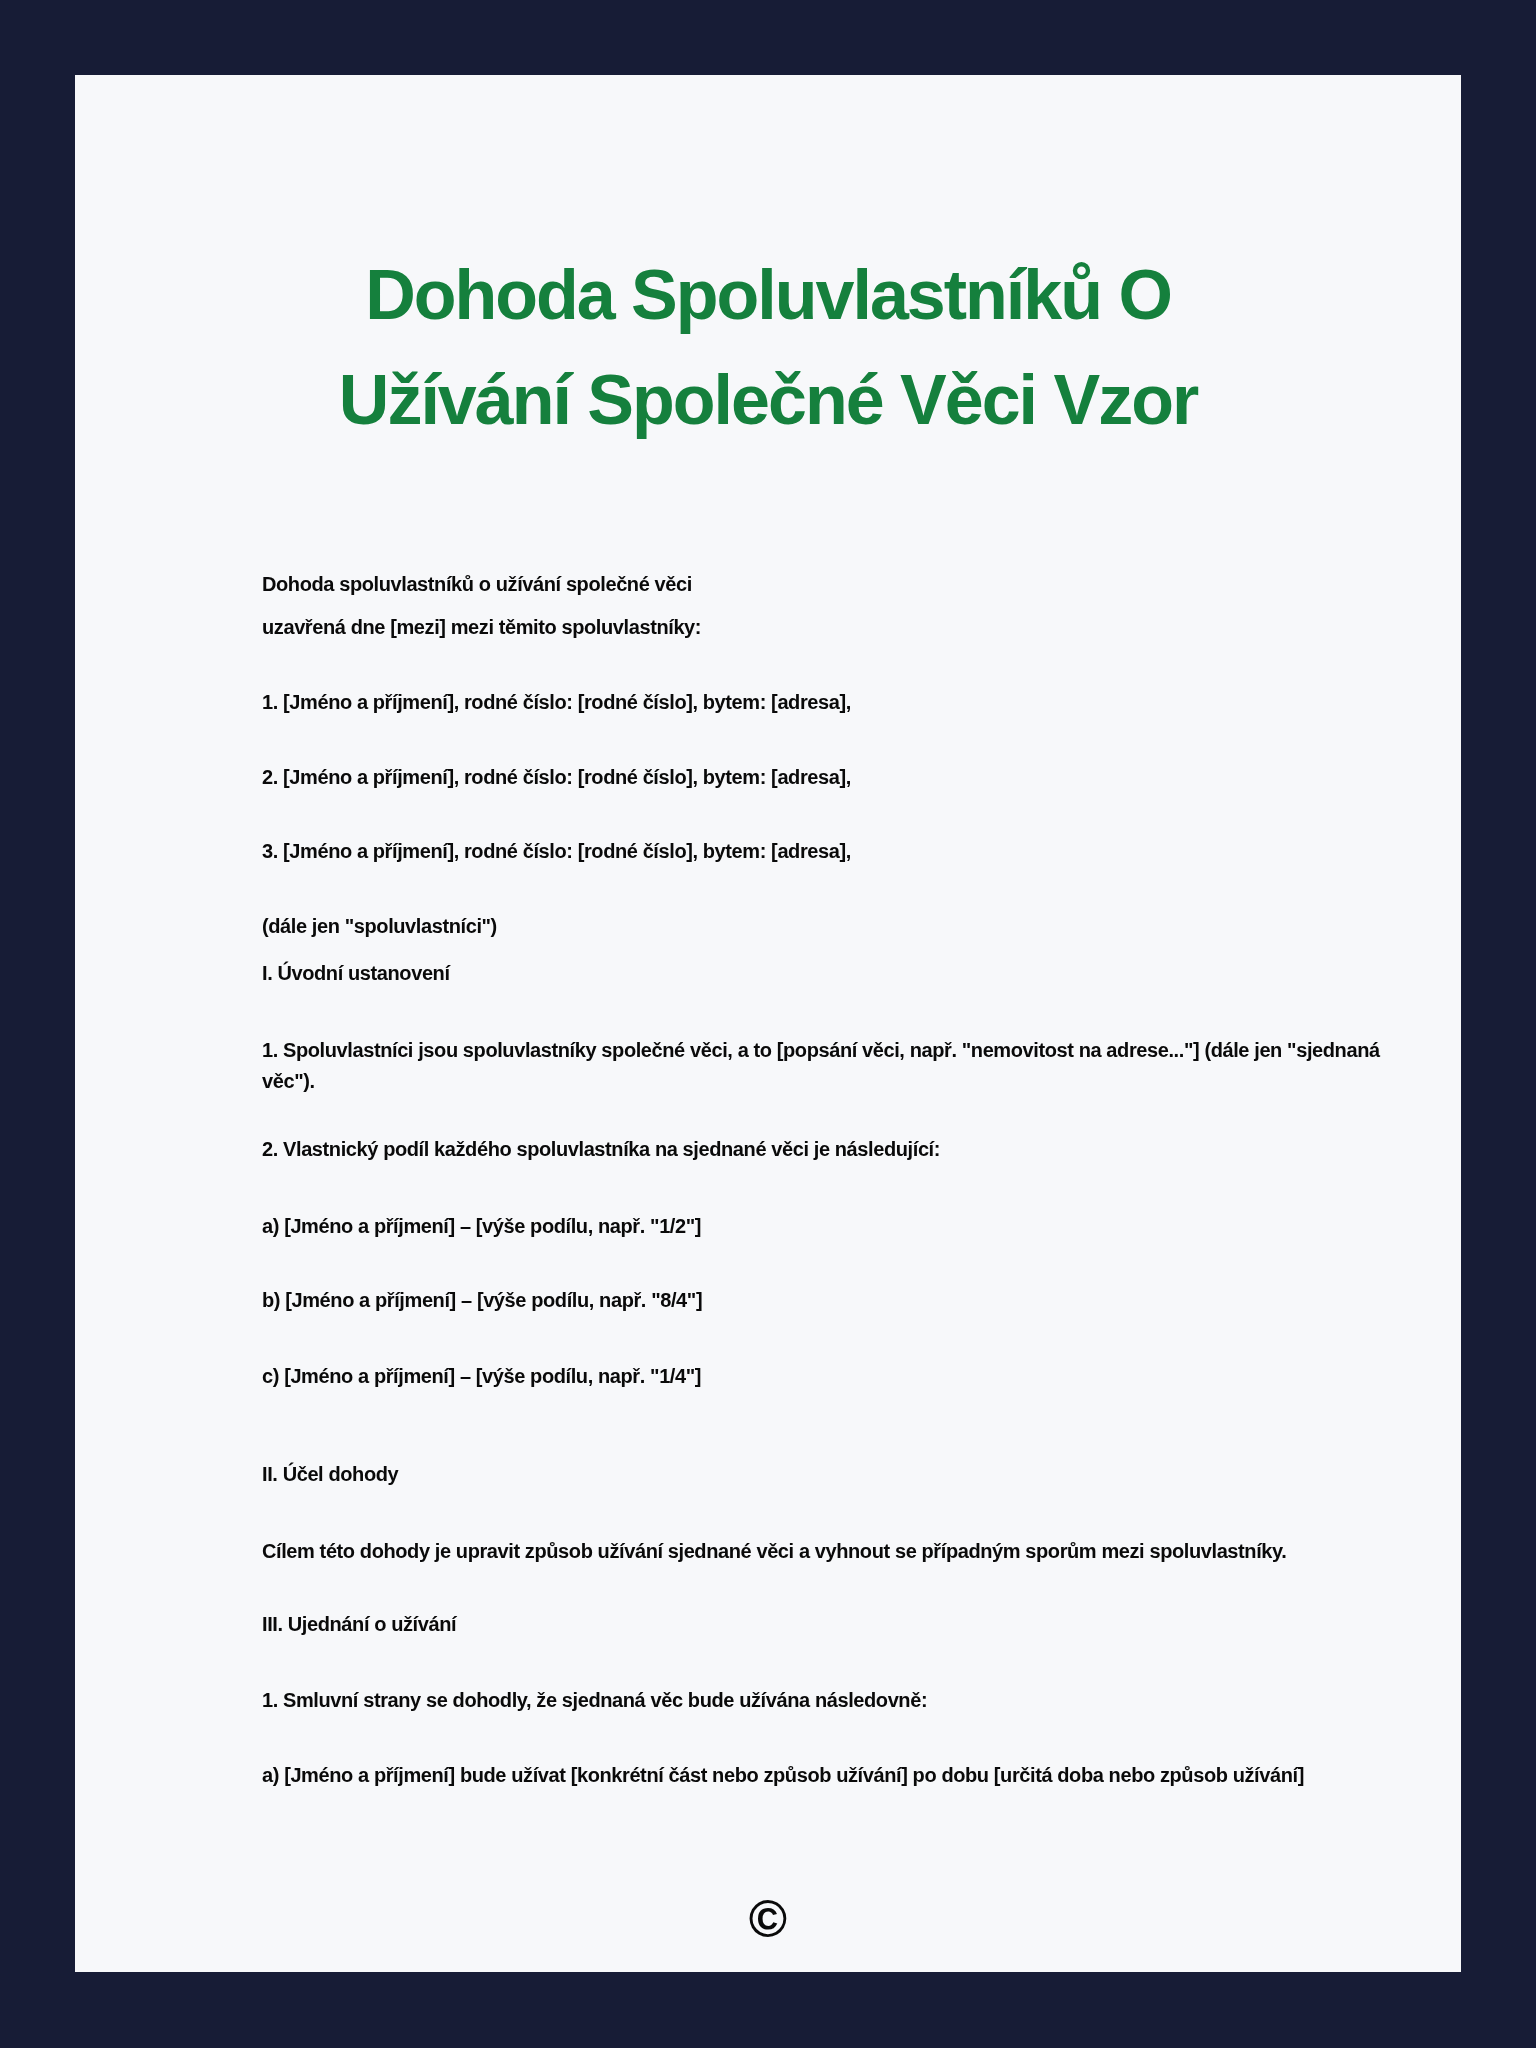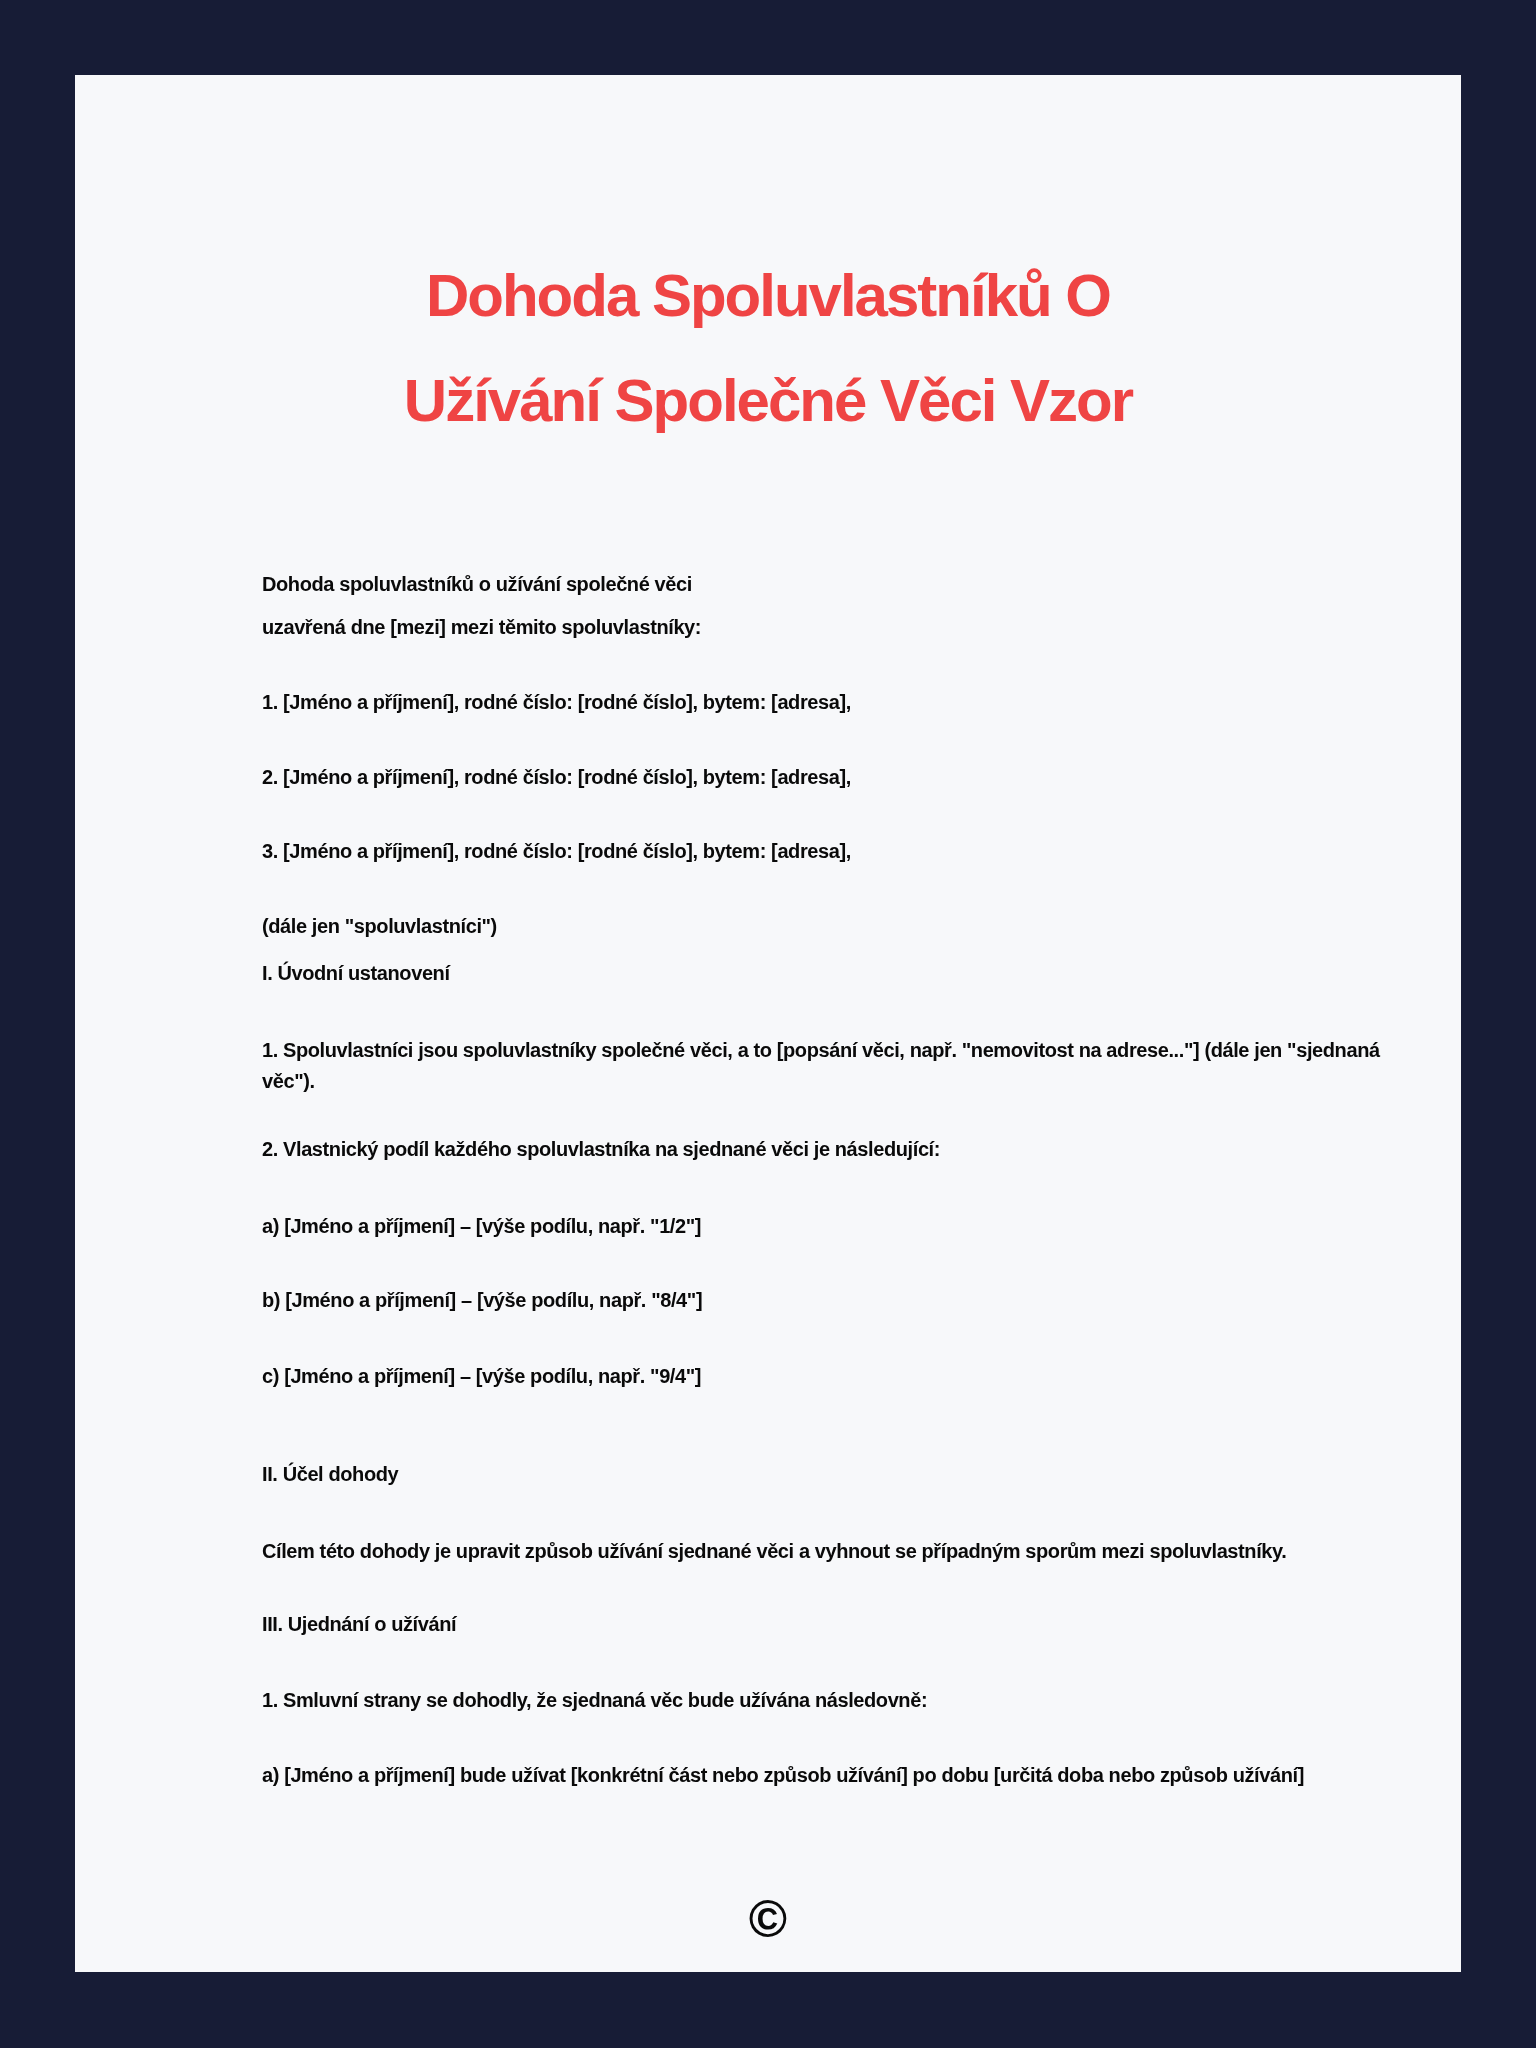--- a/index.html
+++ b/index.html
@@ -23,24 +23,24 @@
     width: 1386px; height: 1897px;
     background: #f7f8fa;
   }
   .doc-title {
     position: absolute;
     left: 0; right: 0;
     top: 168px;
     margin: 0;
     text-align: center;
     font-weight: 700;
-    font-size: 60px;
+    font-size: 70px;
     line-height: 105px;
     letter-spacing: -2px;
-    color: #ef4444;
+    color: #15803d;
   }
   .doc-title span { display: block; }
   .bp {
     position: absolute;
     left: 175px;
     width: 1125px;
     margin: 12px;
     font-weight: 700;
     font-size: 20px;
     line-height: 31px;
@@ -73,21 +73,21 @@
     <p class="bp" style="top:525px">uzavřená dne [mezi] mezi těmito spoluvlastníky:</p>
     <p class="bp" style="top:600px">1. [Jméno a příjmení], rodné číslo: [rodné číslo], bytem: [adresa],</p>
     <p class="bp" style="top:675px">2. [Jméno a příjmení], rodné číslo: [rodné číslo], bytem: [adresa],</p>
     <p class="bp" style="top:749px">3. [Jméno a příjmení], rodné číslo: [rodné číslo], bytem: [adresa],</p>
     <p class="bp" style="top:824px">(dále jen "spoluvlastníci")</p>
     <p class="bp" style="top:871px">I. Úvodní ustanovení</p>
     <p class="bp" style="top:948px">1. Spoluvlastníci jsou spoluvlastníky společné věci, a to [popsání věci, např. "nemovitost na adrese..."] (dále jen "sjednaná věc").</p>
     <p class="bp" style="top:1047px">2. Vlastnický podíl každého spoluvlastníka na sjednané věci je následující:</p>
     <p class="bp" style="top:1124px">a) [Jméno a příjmení] – [výše podílu, např. "1/2"]</p>
     <p class="bp" style="top:1198px">b) [Jméno a příjmení] – [výše podílu, např. "8/4"]</p>
-    <p class="bp" style="top:1274px">c) [Jméno a příjmení] – [výše podílu, např. "9/4"]</p>
+    <p class="bp" style="top:1274px">c) [Jméno a příjmení] – [výše podílu, např. "1/4"]</p>
     <p class="bp" style="top:1372px">II. Účel dohody</p>
     <p class="bp" style="top:1522px">III. Ujednání o užívání</p>
     <p class="bp" style="top:1449px">Cílem této dohody je upravit způsob užívání sjednané věci a vyhnout se případným sporům mezi spoluvlastníky.</p>
     <p class="bp" style="top:1598px">1. Smluvní strany se dohodly, že sjednaná věc bude užívána následovně:</p>
     <p class="bp" style="top:1673px">a) [Jméno a příjmení] bude užívat [konkrétní část nebo způsob užívání] po dobu [určitá doba nebo způsob užívání]</p>
 
     <div class="copyright">©</div>
 
   </div>
 </div>

